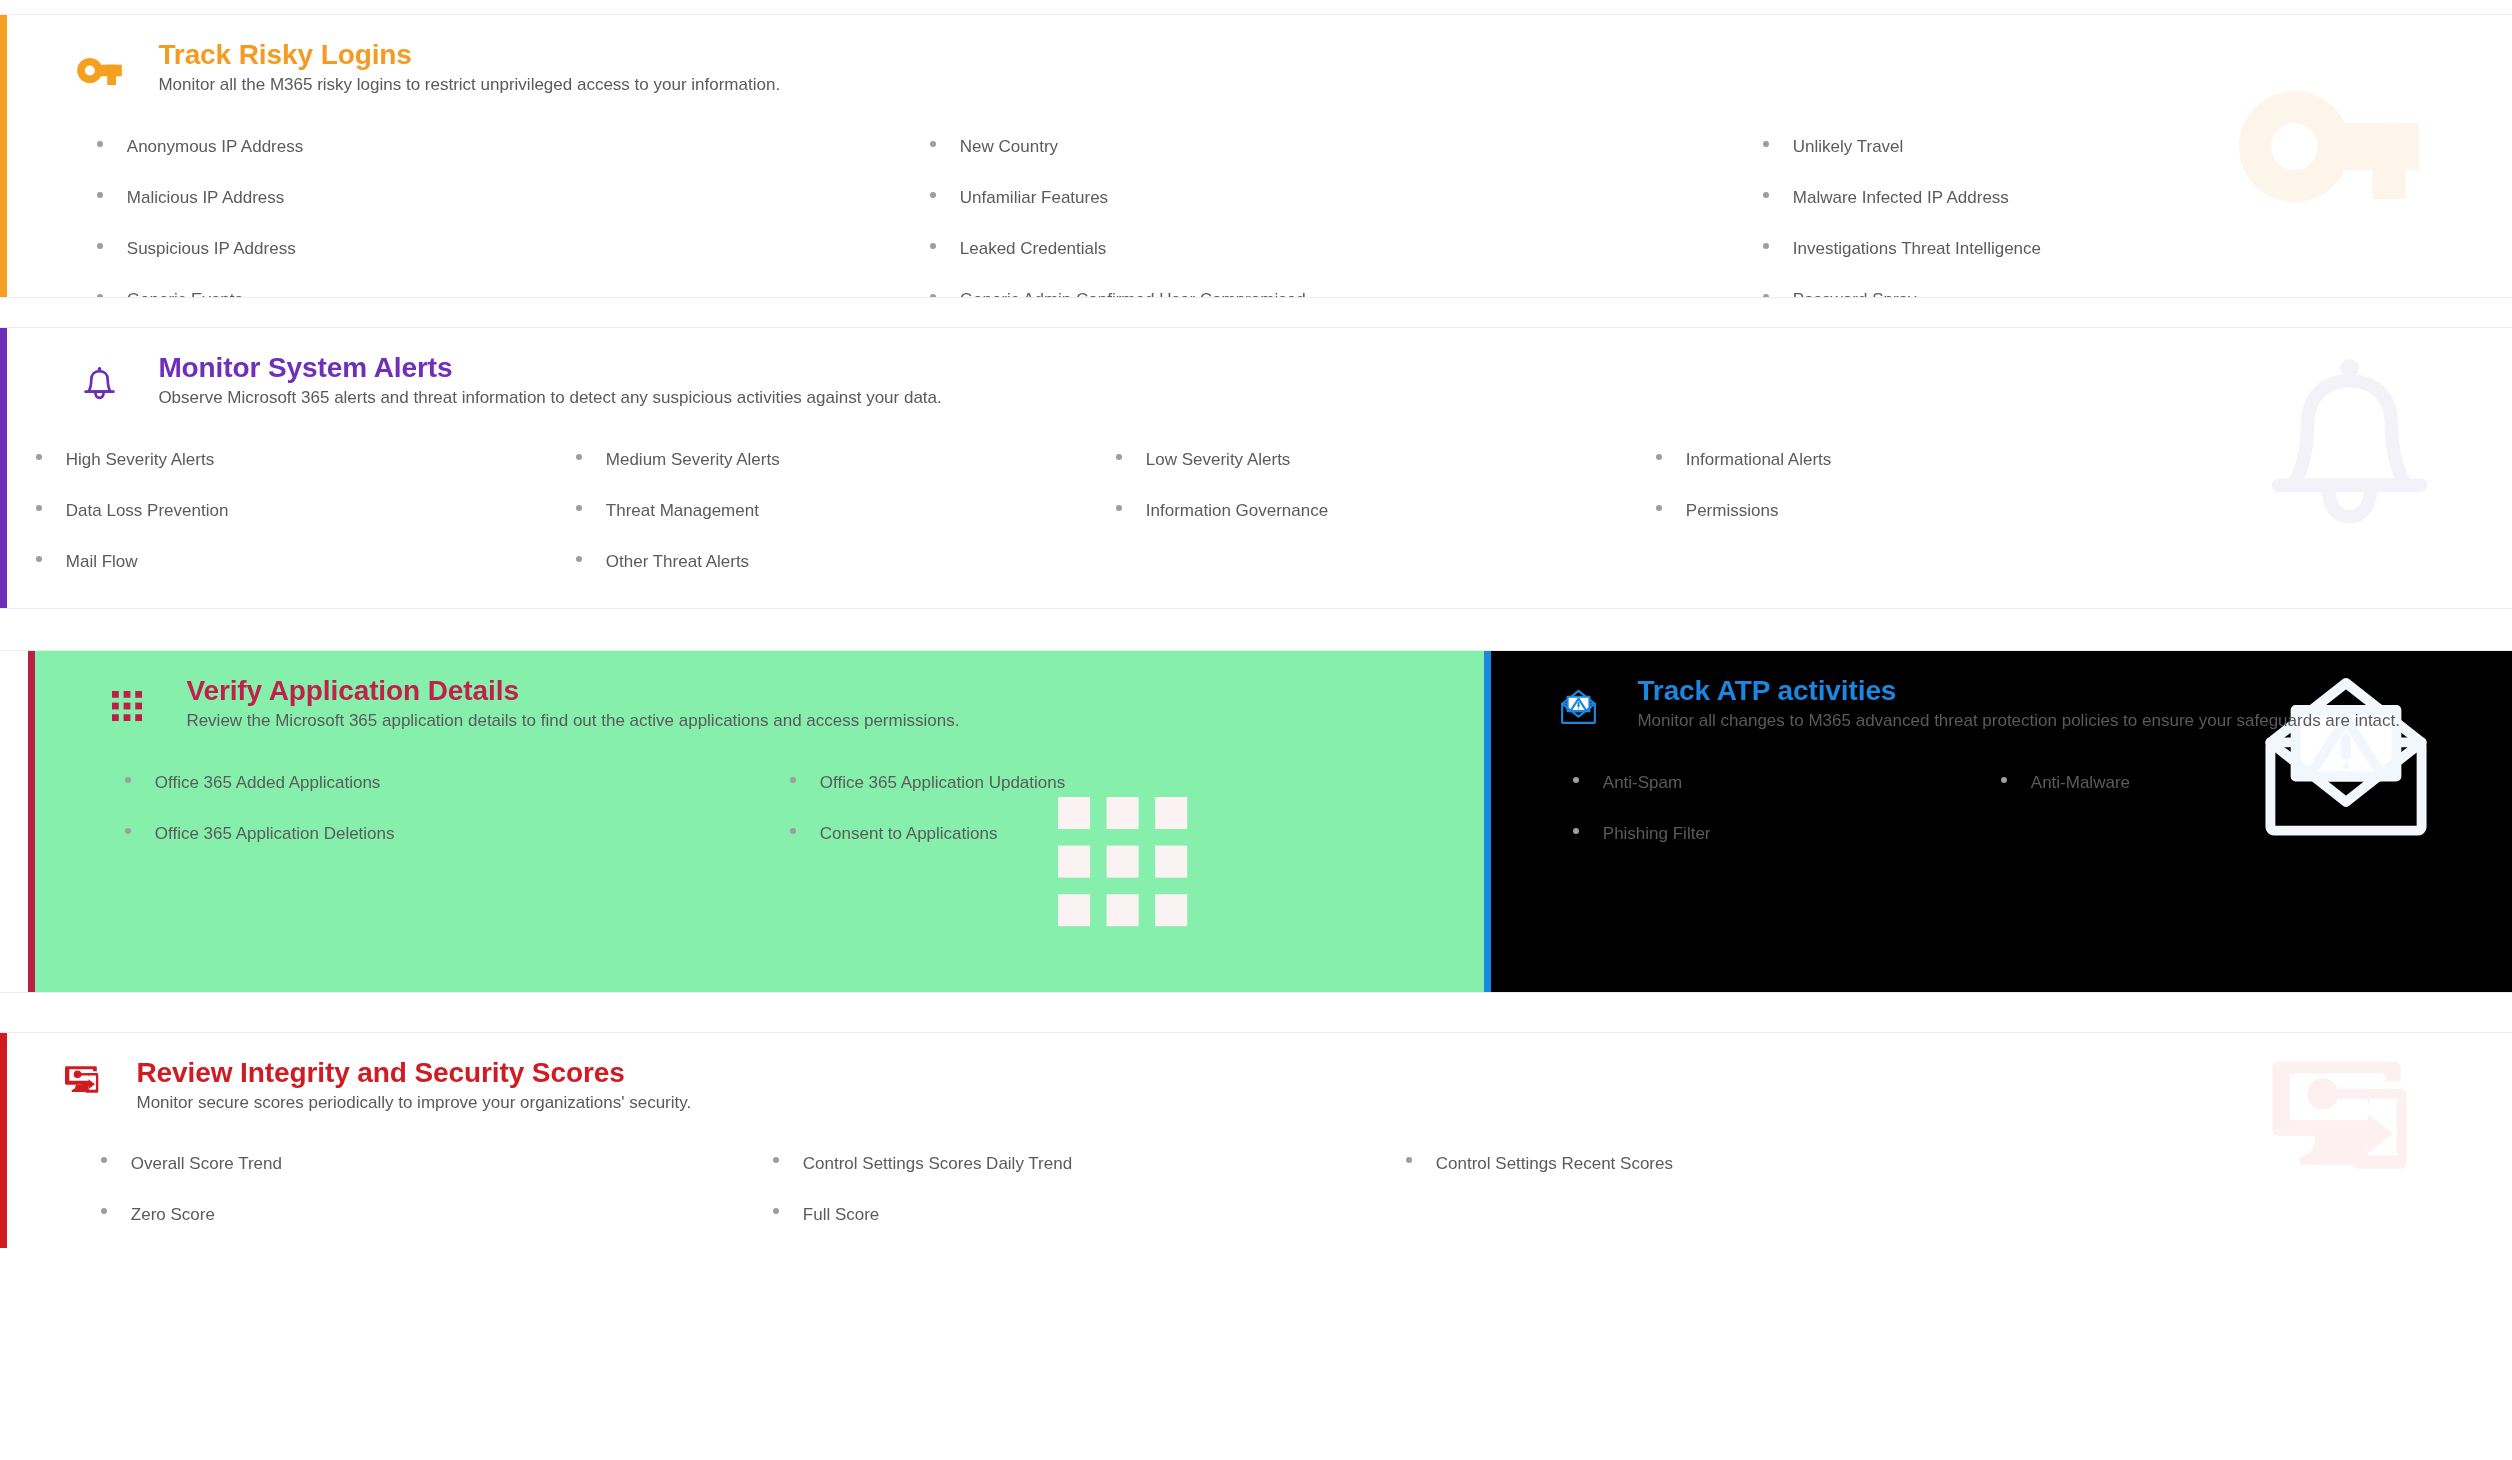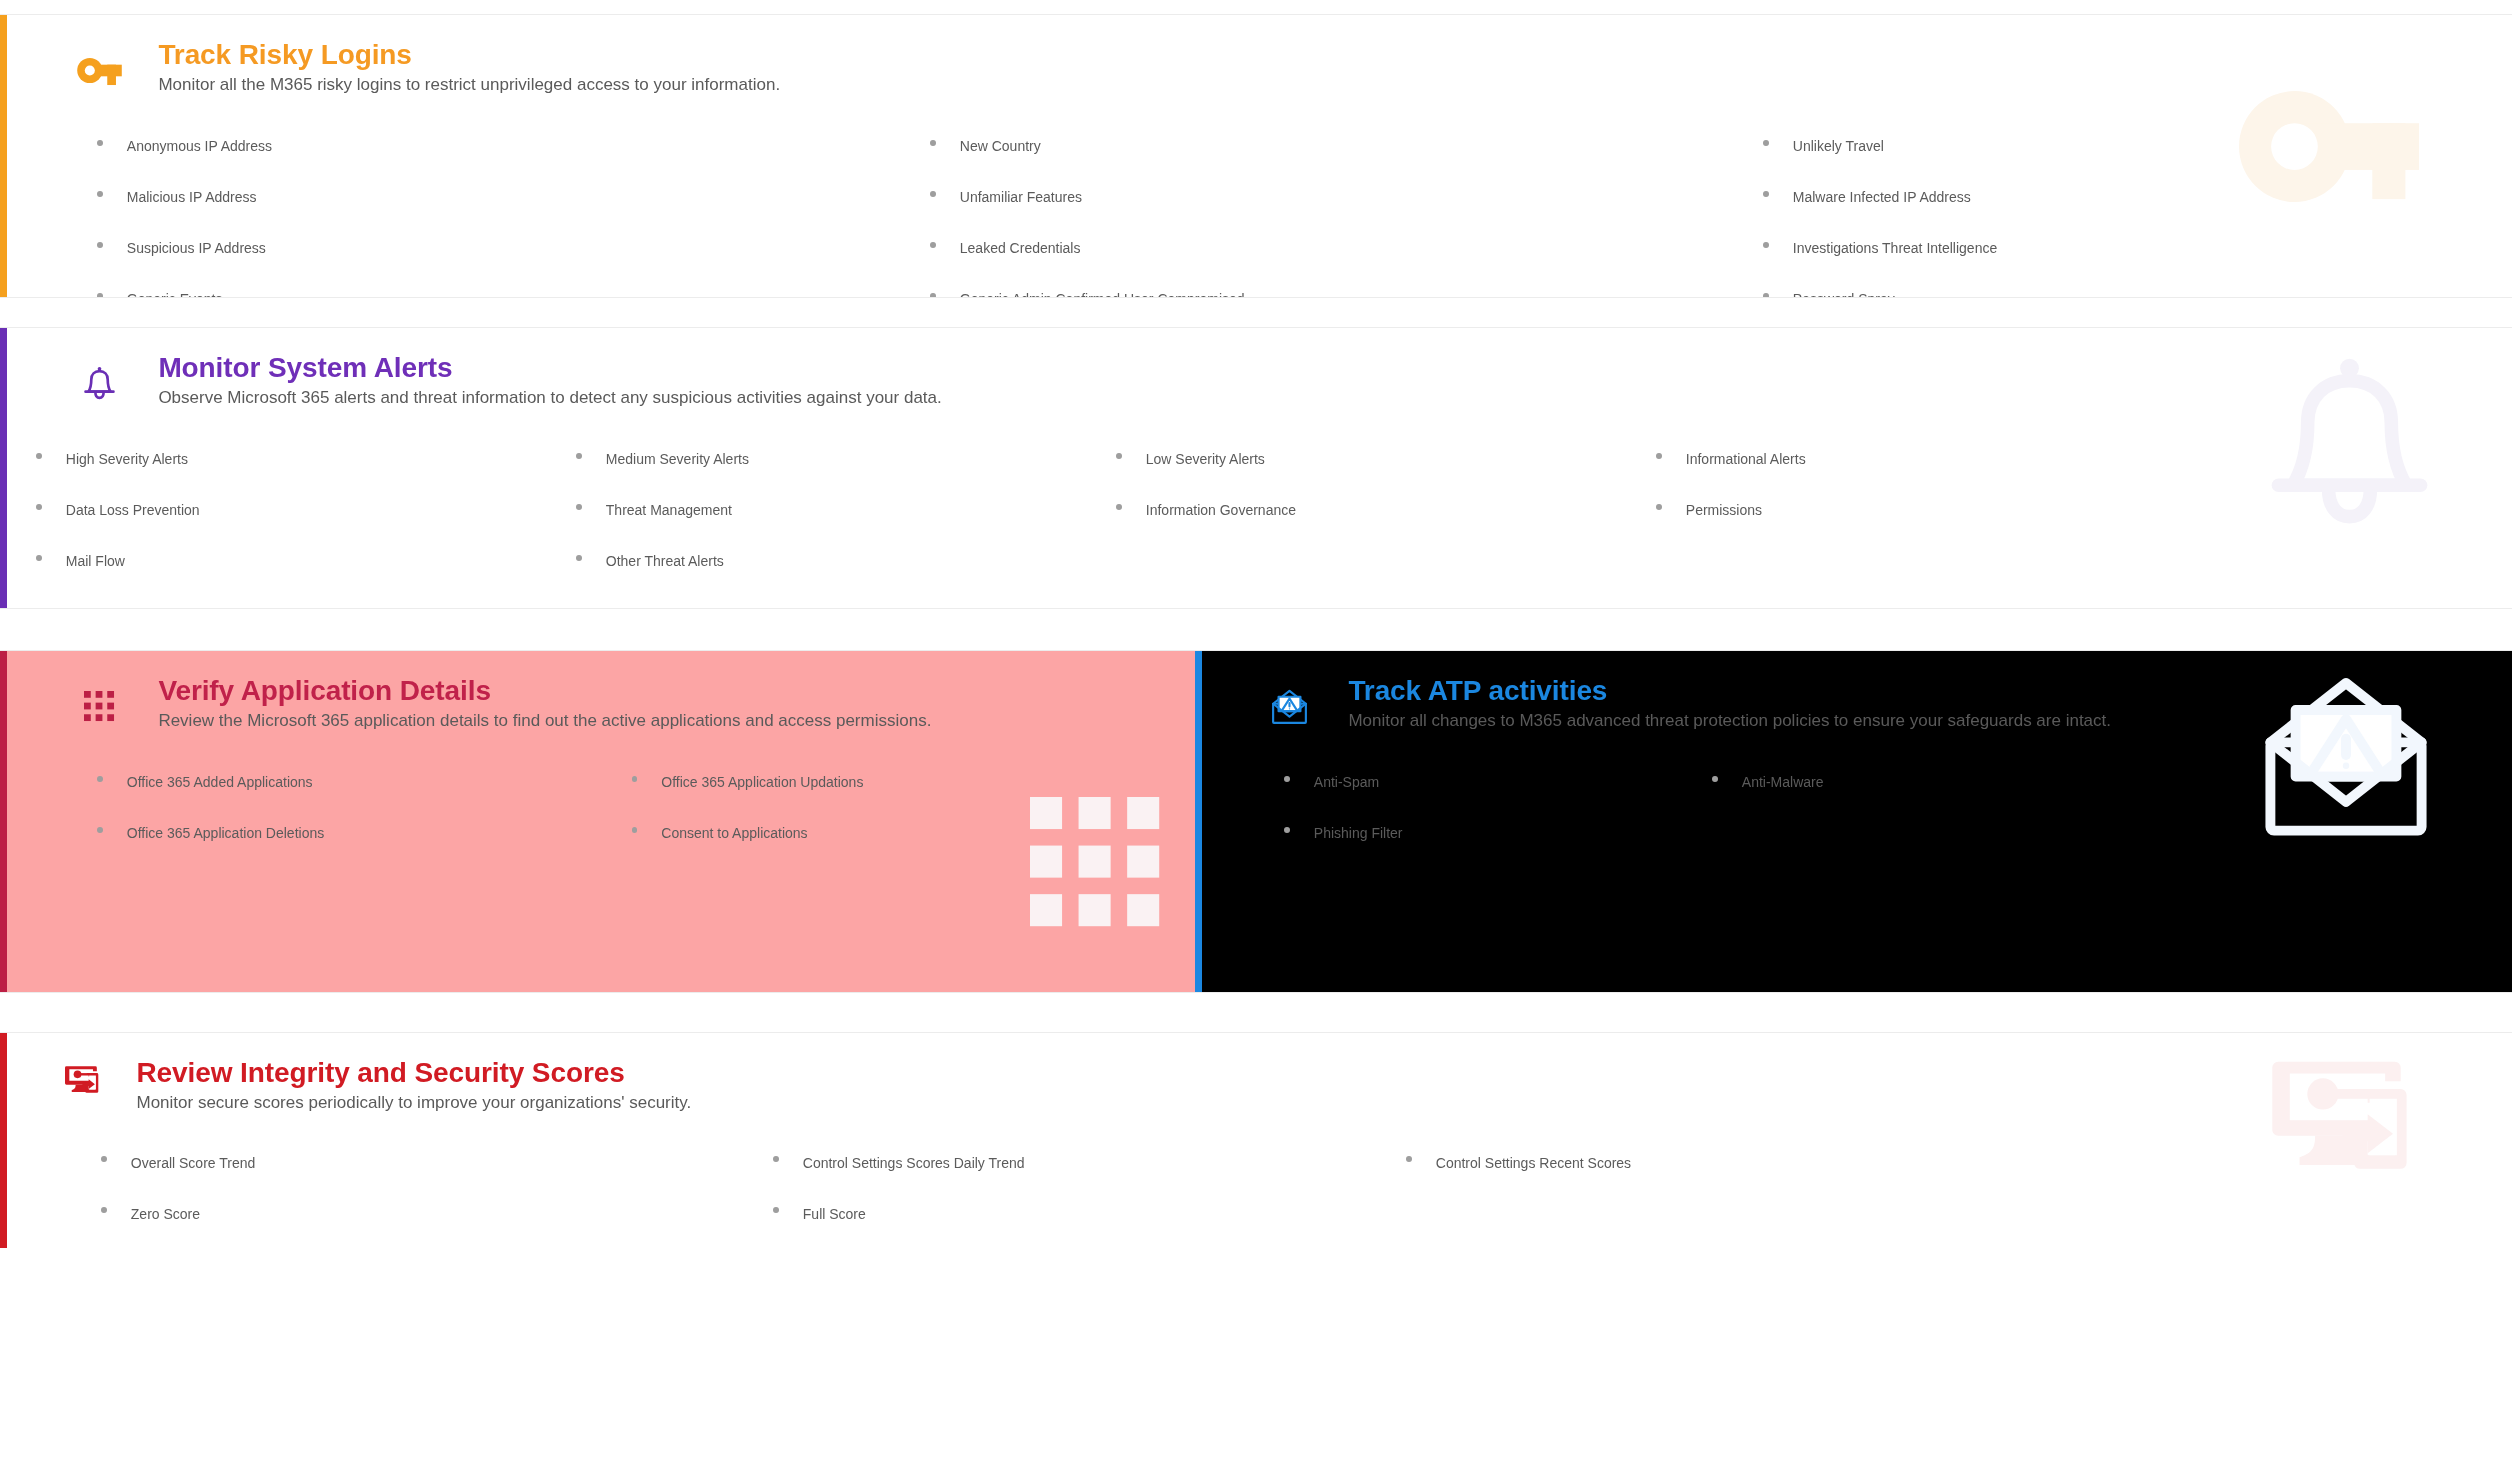--- a/index.html
+++ b/index.html
@@ -79,21 +79,21 @@
   }
   .g3 { grid-template-columns: 833px 833px 1fr; }
   .g4 { grid-template-columns: 540px 540px 540px 1fr; padding-left: 36px; }
   .g3b { grid-template-columns: 672px 633px 1fr; }
   .g1x4 { grid-template-columns: 1fr 1fr; }
   .g2 { grid-template-columns: 428px 1fr; }
 
   .li {
     display: flex;
     align-items: baseline;
-    font-size: 14px;
+    font-size: 17px;
     color: #5b5b5b;
     height: 51px;
     line-height: 51px;
     white-space: nowrap;
   }
   .li .dot {
     flex: 0 0 auto;
     width: 5.8px;
     height: 5.8px;
     border-radius: 50%;
@@ -103,21 +103,21 @@
     top: -5.8px;
   }
 
   
   .split {
     display: flex;
     align-items: stretch;
     border-top: 1.9px solid #ececec;
     border-bottom: 1.9px solid #ececec;
   }
-  .split-left  { width: 1195px; position: relative; background:#fca5a5; overflow:hidden;}
+  .split-left  { width: 1456px; position: relative; background:#86efac; overflow:hidden;margin-left:28px;}
   .split-right { flex: 1; position: relative; background:#000000; overflow:hidden;padding-left:9px; }
   .split-left .card-head  { padding-left: 74px; }
   .split-right .card-head { padding-left: 60px; }
   .split-left .list-grid  { padding-left: 97px; }
   .split-right .list-grid { padding-left: 80px; }
 
   
   .wm {
     position: absolute;
     z-index: 1;

